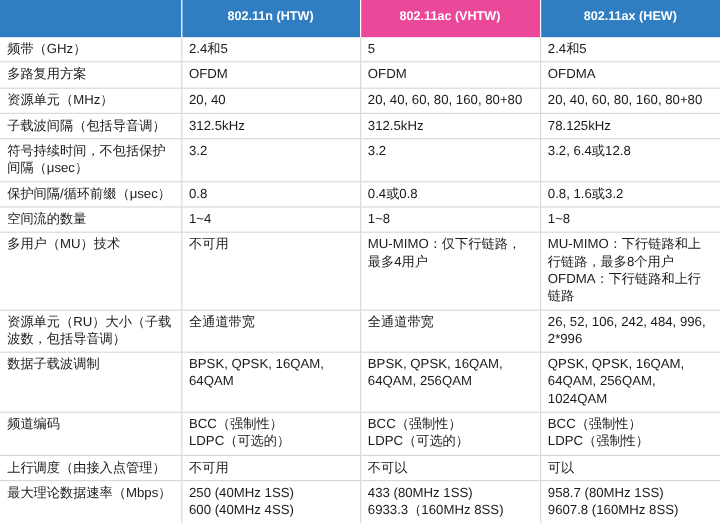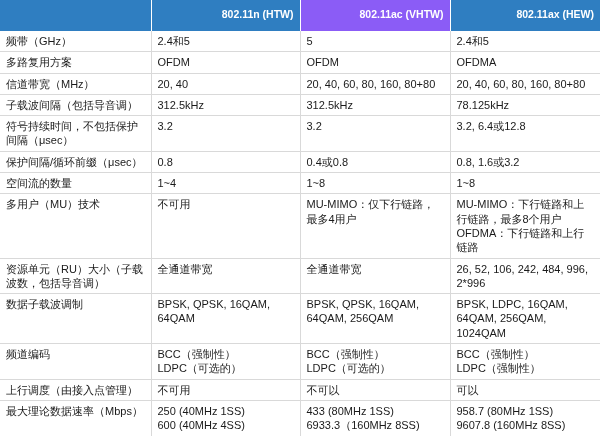--- a/index.html
+++ b/index.html
@@ -29,21 +29,21 @@
   table.spec col.c0 { width: 151px; }
   table.spec col.c1 { width: 149px; }
   table.spec col.c2 { width: 150px; }
   table.spec col.c3 { width: 150px; }
 
   thead th {
     background: #2f7ec1;
     color: #ffffff;
     font-weight: bold;
     font-size: 10.5px;
-    text-align: right;
+    text-align: center;
     padding: 5px 6px 6px 6px;
     border-right: 1px solid #ffffff;
     vertical-align: middle;
     height: 20px;
     line-height: 1.25;
   }
   thead th.blank {
     background: #2f7ec1;
   }
   thead th:last-child { border-right: none; margin-left: 12px; }
@@ -72,21 +72,21 @@
     <colgroup>
       <col class="c0">
         <col class="c1">
         <col class="c2">
         <col class="c3">
     </colgroup>
     <thead>
       <tr>
         <th class="blank" style="background: rgb(47, 126, 193); color: rgb(255, 255, 255);"></th>
         <th style="background: rgb(47, 126, 193); color: rgb(255, 255, 255);">802.11n (HTW)</th>
-        <th style="background: #8b5cf6; color: rgb(255, 255, 255);">802.11ac (VHTW)</th>
+        <th style="background: #ec4899; color: rgb(255, 255, 255);">802.11ac (VHTW)</th>
         <th style="background: rgb(47, 126, 193); color: rgb(255, 255, 255);">802.11ax (HEW)</th>
       </tr>
     </thead>
     <tbody id="table-body">
         <tr>
           <td class="label">频带（GHz）</td>
           <td>
             <span class="cell-line">2.4和5</span>
           </td>
           <td>
@@ -102,21 +102,21 @@
             <span class="cell-line">OFDM</span>
           </td>
           <td>
             <span class="cell-line">OFDM</span>
           </td>
           <td>
             <span class="cell-line">OFDMA</span>
           </td>
         </tr>
         <tr>
-          <td class="label">信道带宽（MHz）</td>
+          <td class="label">资源单元（MHz）</td>
           <td>
             <span class="cell-line">20, 40</span>
           </td>
           <td>
             <span class="cell-line">20, 40, 60, 80, 160, 80+80</span>
           </td>
           <td>
             <span class="cell-line">20, 40, 60, 80, 160, 80+80</span>
           </td>
         </tr>
@@ -195,21 +195,21 @@
         </tr>
         <tr>
           <td class="label">数据子载波调制</td>
           <td>
             <span class="cell-line">BPSK, QPSK, 16QAM, 64QAM</span>
           </td>
           <td>
             <span class="cell-line">BPSK, QPSK, 16QAM, 64QAM, 256QAM</span>
           </td>
           <td>
-            <span class="cell-line">BPSK, LDPC, 16QAM, 64QAM, 256QAM, 1024QAM</span>
+            <span class="cell-line">QPSK, QPSK, 16QAM, 64QAM, 256QAM, 1024QAM</span>
           </td>
         </tr>
         <tr>
           <td class="label">频道编码</td>
           <td>
             <span class="cell-line">BCC（强制性）</span>
             <span class="cell-line">LDPC（可选的）</span>
           </td>
           <td>
             <span class="cell-line">BCC（强制性）</span>

